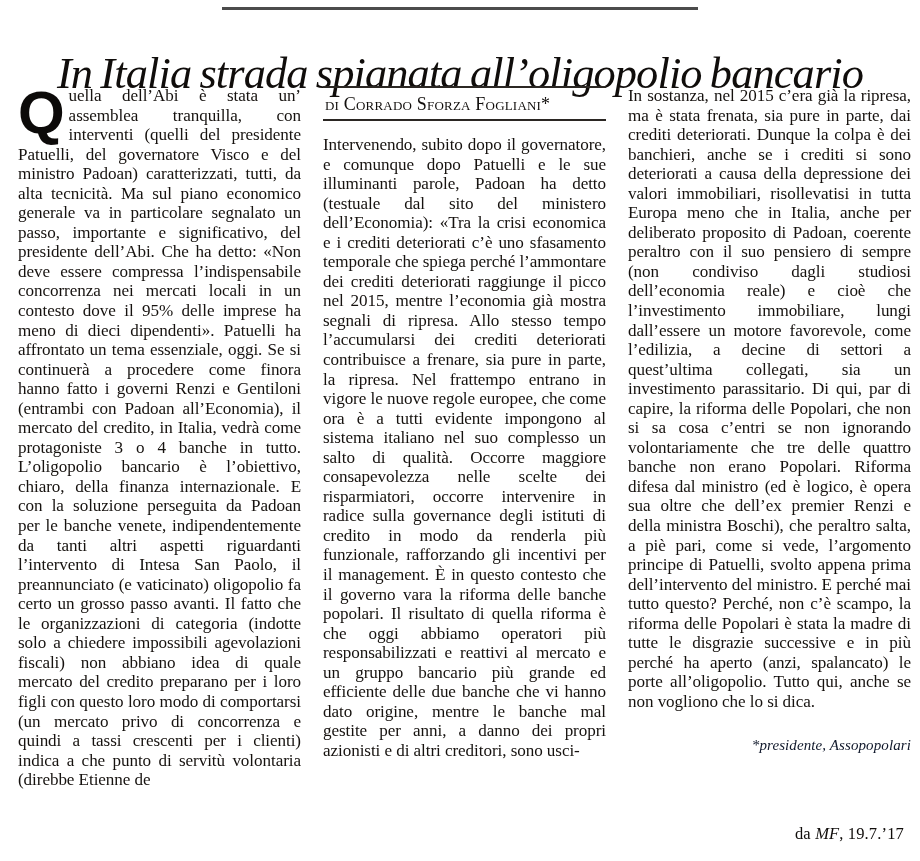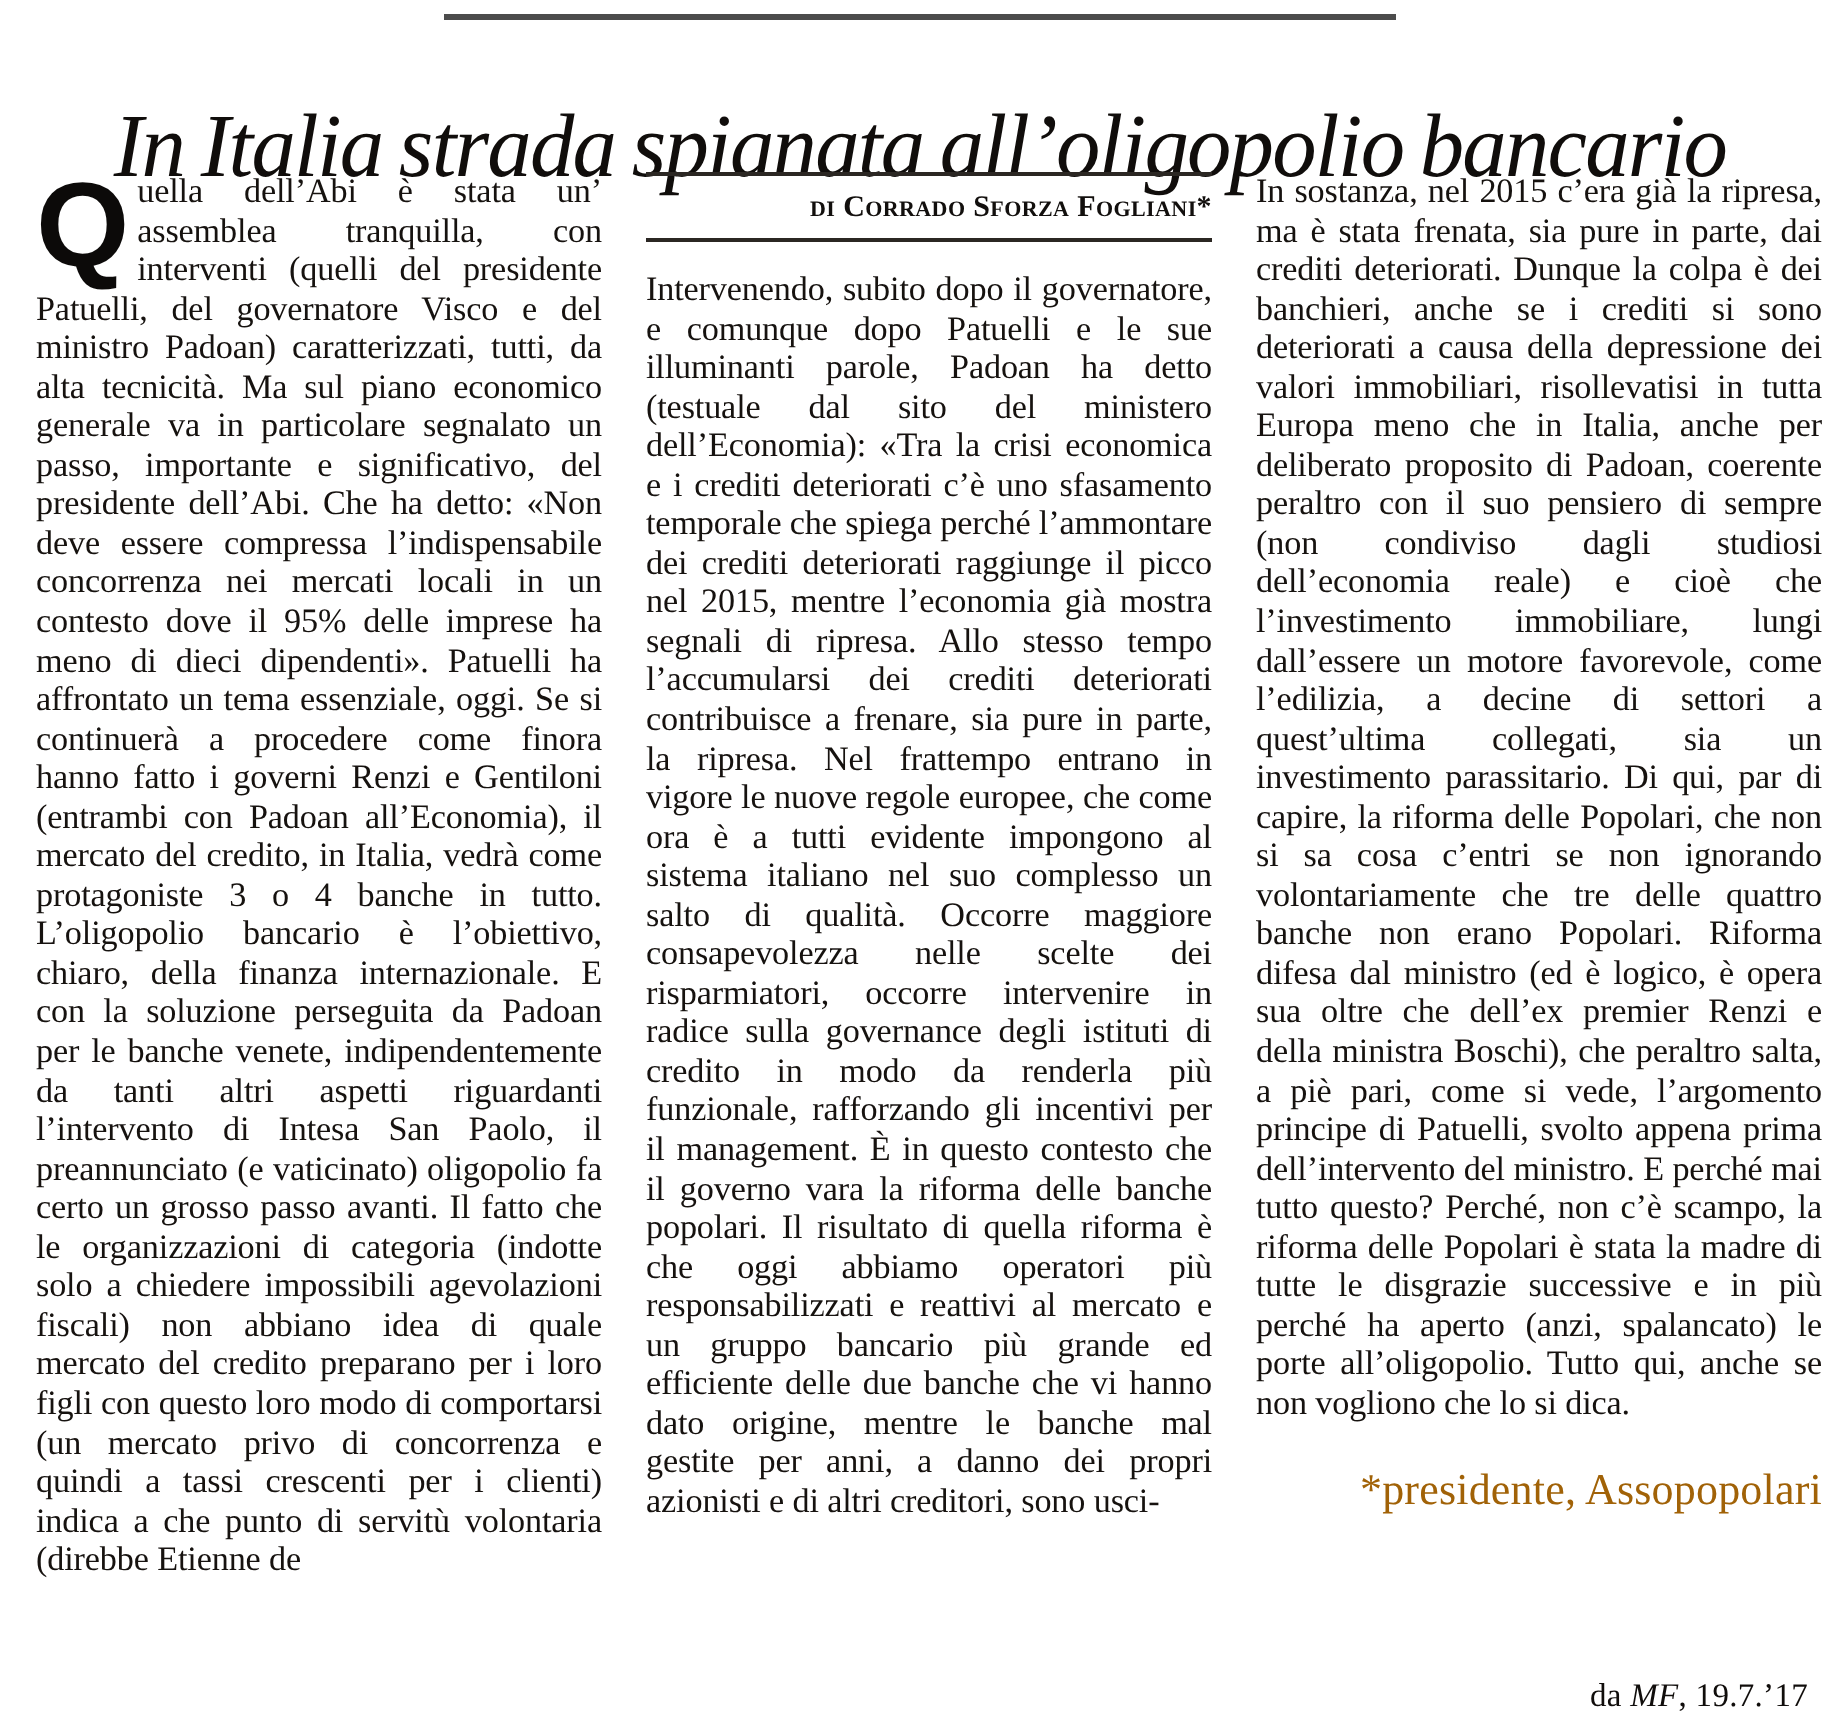--- a/index.html
+++ b/index.html
@@ -105,47 +105,48 @@
     height: 2px;
     background: #2b2723;
     margin-bottom: 4px;
   }
   .byline-rule-bottom {
     height: 2px;
     background: #2b2723;
     margin-top: 3px;
   }
   .byline-text {
-    font-weight: 700;
-    font-size: 15px;
+    font-weight: 400;
+    font-size: 18px;
     line-height: 20px;
     font-variant: small-caps;
     letter-spacing: 0.2px;
-    text-align: right;
+    text-align: left;
     padding: 2px 0 2px 2px;
     color: #120f0d;
   }
 
   .col-2-lead { margin-top: 6px; }
 
   
   .signature {
     margin-top: 23px;
     text-align: right;
-    font-size: 22px;
+    font-style: italic;
+    font-size: 15px;
     line-height: 20px;
     letter-spacing: 0.1px;
-    color: #a16207;
+    color: #0f172a;
   }
 
   
   .footer-source {
     position: absolute;
     right: 16px;
-    bottom: 4px;
+    bottom: 18px;
     font-size: 16.5px;
     line-height: 19px;
     letter-spacing: 0.15px;
     white-space: nowrap;
     color: #100d0b;
   }
   .footer-source .mf {
     font-style: italic;
   }
 </style>

